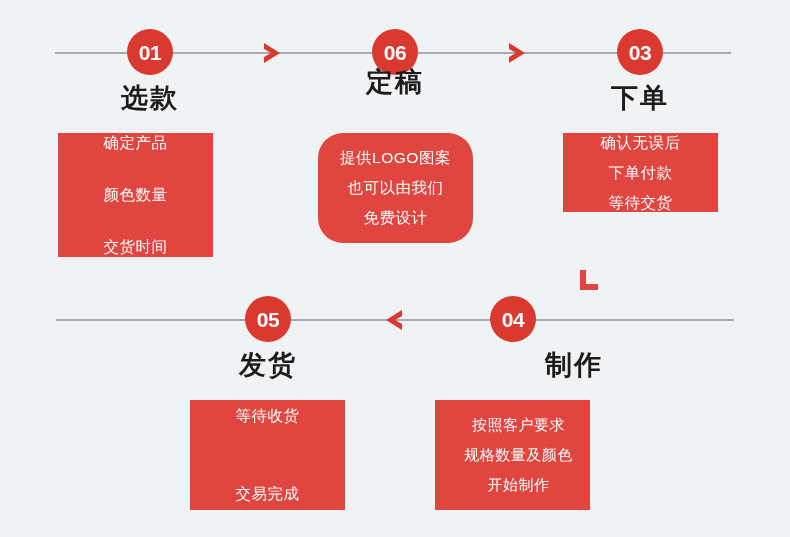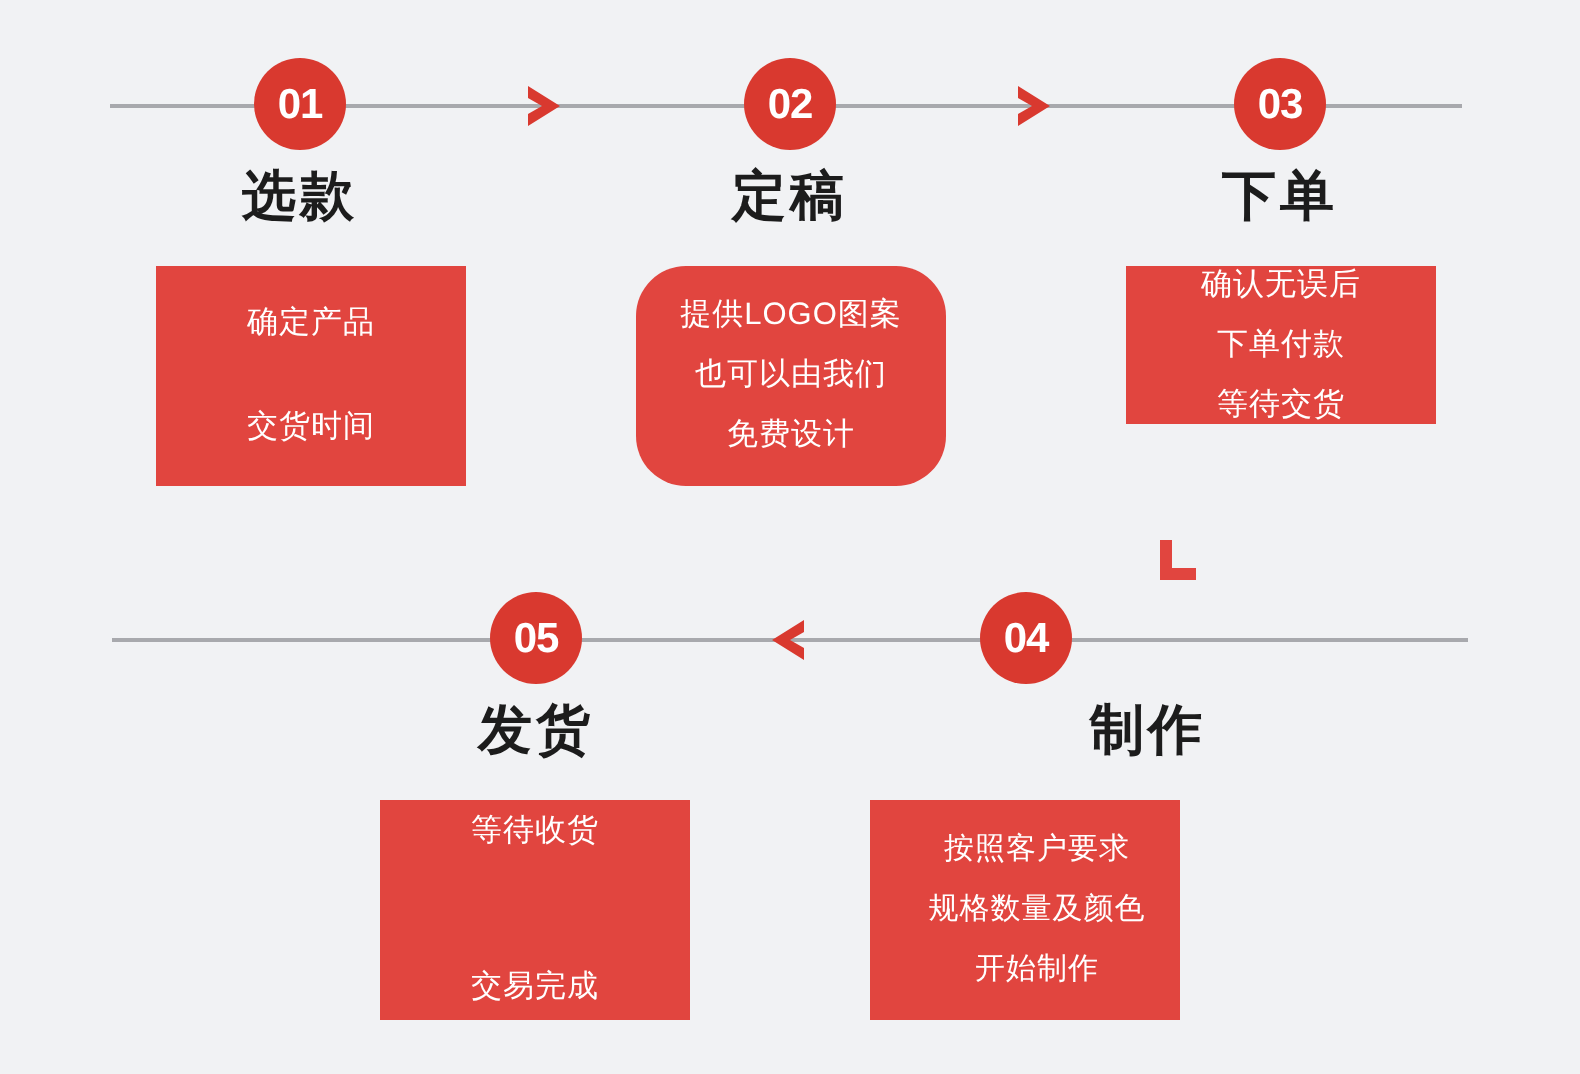--- a/index.html
+++ b/index.html
@@ -100,33 +100,34 @@
 </style>
 </head>
 <body>
 
 <div id="flow-canvas">
 
   <div class="rule row1"></div>
 
   <div class="badge" style="left:127px; top:29px;">01</div>
   <div class="step-title" style="left:60px; top:85px;">选款</div>
-  <div class="card" style="left:78px; top:133px; height:110px;gap:22px;">
+  <div class="card" style="left:58px; top:133px; height:124px;gap:22px;">
     <span class="card-line">确定产品</span>
+    <span class="card-line">颜色数量</span>
     <span class="card-line">交货时间</span>
   </div>
 
   <div class="chevron" style="left:260px; top:38px;">
     <svg viewBox="0 0 26 30" aria-hidden="true">
       <path d="M4 5 L20 15 L4 25 L4 19 L11 15 L4 11 Z" fill="currentColor"></path>
     </svg>
   </div>
 
-  <div class="badge" style="left:372px; top:29px;">02</div>
-  <div class="step-title" style="left:305px; top:85px;font-family:Liberation Serif, serif;">定稿</div>
+  <div class="badge" style="left:372px; top:29px;">06</div>
+  <div class="step-title" style="left:305px; top:69px;font-family:Liberation Serif, serif;">定稿</div>
   <div class="card" style="left:318px; top:133px; height:110px;border-radius:25px;">
     <span class="card-line">提供LOGO图案</span>
     <span class="card-line">也可以由我们</span>
     <span class="card-line">免费设计</span>
   </div>
 
   <div class="chevron" style="left:505px; top:38px;">
     <svg viewBox="0 0 26 30" aria-hidden="true">
       <path d="M4 5 L20 15 L4 25 L4 19 L11 15 L4 11 Z" fill="currentColor"></path>
     </svg>

